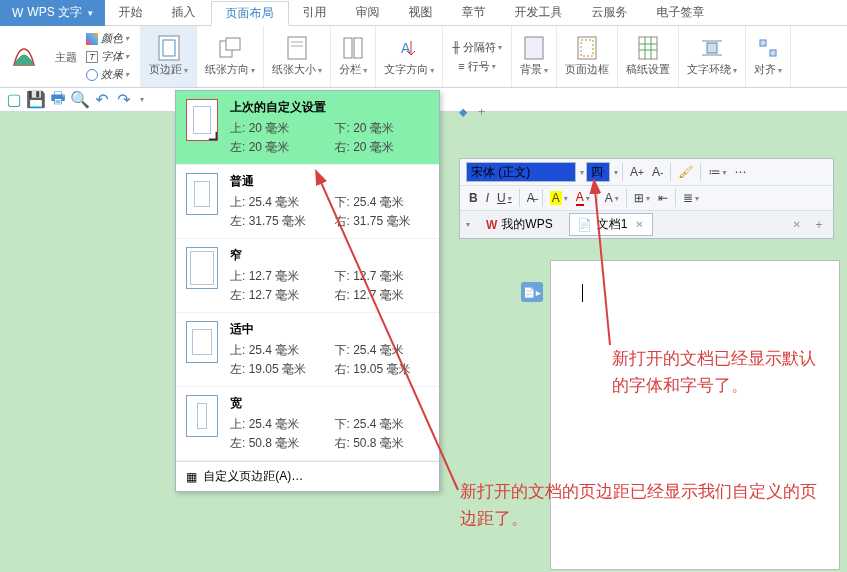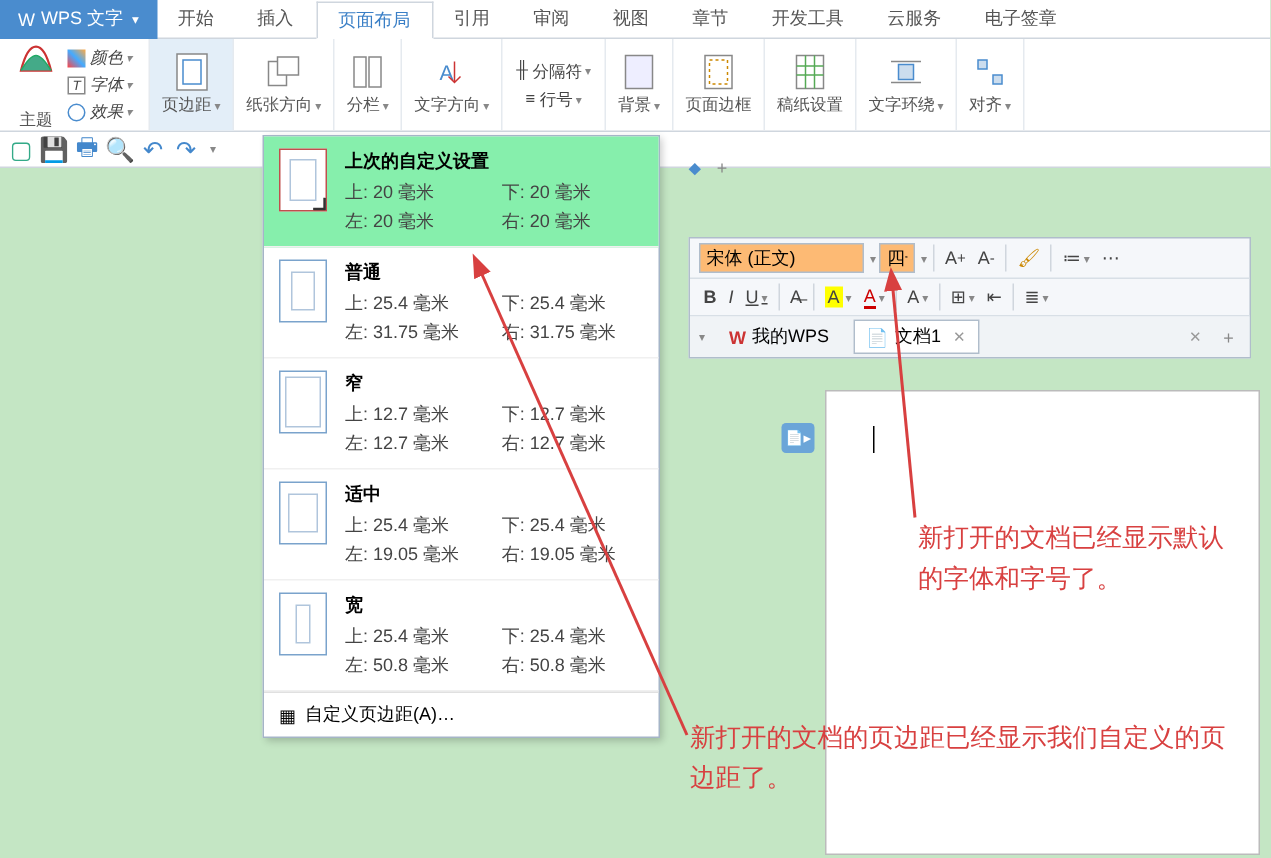--- a/index.html
+++ b/index.html
@@ -10,21 +10,21 @@
     .app-badge .chev { font-size: 9px; margin-left: 2px; }
     .tabs { display: flex; height: 26px; }
     .tab { padding: 0 14px; display: flex; align-items: center; color: #555; cursor: pointer; border-right: 1px solid transparent; font-family: Liberation Mono, monospace; }
     .tab.active { color: #3a7fc6; border: 1px solid #cfd6de; border-bottom: 1px solid #fff; background: #fff; margin-top: 1px; }
     
     .ribbon { background: #fff; height: 62px; display: flex; border-bottom: 1px solid #cfd6de; }
     .ribbon-group { display: flex; flex-direction: column; align-items: center; justify-content: center; padding: 2px 8px; border-right: 1px solid #e5eaef; font-size: 11px; color: #555; position: relative; }
     .ribbon-group.small { flex-direction: column; gap: 2px; padding: 4px 6px; }
     .ribbon-label { font-size: 11px; margin-top: 2px; }
     .ribbon-icon-large { width: 24px; height: 24px; display: flex; align-items: center; justify-content: center; }
-    .ribbon-item { display: flex; flex-direction: column; align-items: center; padding: 2px 4px; gap: 19px; }
+    .ribbon-item { display: flex; align-items: center; padding: 2px 4px; gap: 19px; }
     .chev-sm { font-size: 8px; color: #888; margin-left: 2px; }
     
     .qat { background: #fff; height: 24px; display: flex; align-items: center; gap: 6px; padding: 0 6px; border-bottom: 1px solid #cfd6de; }
     .qat-icon { width: 16px; height: 16px; display: flex; align-items: center; justify-content: center; cursor: pointer; }
     
     .dropdown { position: absolute; left: 175px; top: 90px; width: 265px; background: #fff; border: 1px solid #a5b5c7; box-shadow: 2px 2px 5px rgba(0,0,0,0.2); font-size: 12px; z-index: 100; }
     .dropdown-item { display: flex; padding: 8px 10px; gap: 12px; border-bottom: 1px solid #f0f0f0; cursor: pointer; }
     .dropdown-item.highlighted { background: #86efac; }
     .dropdown-item:last-of-type { border-bottom: none; }
     .preset-icon { width: 32px; height: 42px; border: 1px solid #7aa3cc; background: #fff; position: relative; flex-shrink: 0; }
@@ -40,21 +40,21 @@
     .preset-title { font-weight: bold; margin-bottom: 4px; }
     .preset-vals { display: grid; grid-template-columns: 1fr 1fr; gap: 2px 10px; color: #444; }
     .custom-margin { padding: 6px 10px; border-top: 1px solid #e0e0e0; display: flex; align-items: center; gap: 6px; cursor: pointer; }
     
     .doc-tabs { position: absolute; left: 459px; top: 100px; height: 24px; display: flex; align-items: center; font-size: 12px; gap: 4px; }
     .doc-tab-plus { width: 20px; text-align: center; color: #888; cursor: pointer; }
     
     .float-toolbar { position: absolute; left: 459px; top: 158px; width: 375px; background: #f5f7fa; border: 1px solid #b0bdcb; font-size: 12px; }
     .ft-row { display: flex; align-items: center; padding: 3px 6px; gap: 2px; border-bottom: 1px solid #d8dfe6; }
     .ft-row:last-child { border-bottom: none; }
-    .ft-input { border: 1px solid #b0bdcb; padding: 2px 4px; background: #fdba74; height: 20px; font-size: 12px; }
+    .ft-input { border: 1px solid #b0bdcb; padding: 2px 4px; background: #1d4ed8; height: 20px; font-size: 12px; }
     .ft-btn { padding: 1px 3px; display: flex; align-items: center; cursor: pointer; color: #444; }
     .ft-sep { width: 1px; height: 18px; background: #d0d6dd; margin: 0 2px; }
     
     .doc-tabbar { display: flex; align-items: center; background: #f0f3f6; padding: 2px 4px; gap: 8px; }
     .doc-tab2 { display: flex; align-items: center; gap: 4px; padding: 2px 8px; cursor: pointer; }
     .doc-tab2.active { background: #fff; border: 1px solid #b0bdcb; }
     .close-x { color: #999; font-size: 10px; margin-left: 4px; }
     
     .doc-page { position: absolute; left: 550px; top: 260px; width: 290px; height: 310px; background: #fff; border: 1px solid #bbb; }
     .cursor-blink { position: absolute; left: 582px; top: 284px; width: 1px; height: 18px; background: #000; }
@@ -117,20 +117,30 @@
     <div class="ribbon-icon-large">
         <svg width="24" height="22">
           <rect x="2" y="4" width="12" height="16" fill="#fff" stroke="#888"></rect>
           <rect x="8" y="1" width="14" height="12" fill="#fff" stroke="#888"></rect>
         </svg>
       </div>
     <span class="ribbon-label"><span>纸张方向</span><span class="chev-sm">▾</span></span>
   </div>
   <div class="ribbon-group">
     <div class="ribbon-icon-large">
+        <svg width="20" height="24">
+          <rect x="1" y="1" width="18" height="22" fill="#fff" stroke="#888"></rect>
+          <line x1="4" y1="6" x2="16" y2="6" stroke="#aaa"></line>
+          <line x1="4" y1="10" x2="16" y2="10" stroke="#aaa"></line>
+        </svg>
+      </div>
+    <span class="ribbon-label"><span>纸张大小</span><span class="chev-sm">▾</span></span>
+  </div>
+  <div class="ribbon-group">
+    <div class="ribbon-icon-large">
         <svg width="20" height="22">
           <rect x="1" y="1" width="8" height="20" fill="#fff" stroke="#888"></rect>
           <rect x="11" y="1" width="8" height="20" fill="#fff" stroke="#888"></rect>
         </svg>
       </div>
     <span class="ribbon-label"><span>分栏</span><span class="chev-sm">▾</span></span>
   </div>
   <div class="ribbon-group">
     <div class="ribbon-icon-large">
         <svg width="20" height="22">

